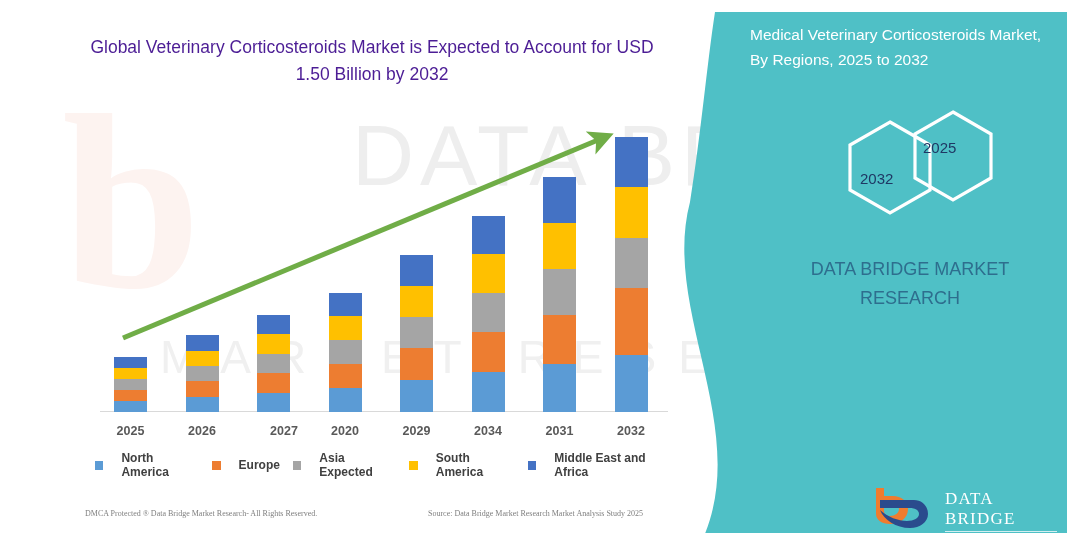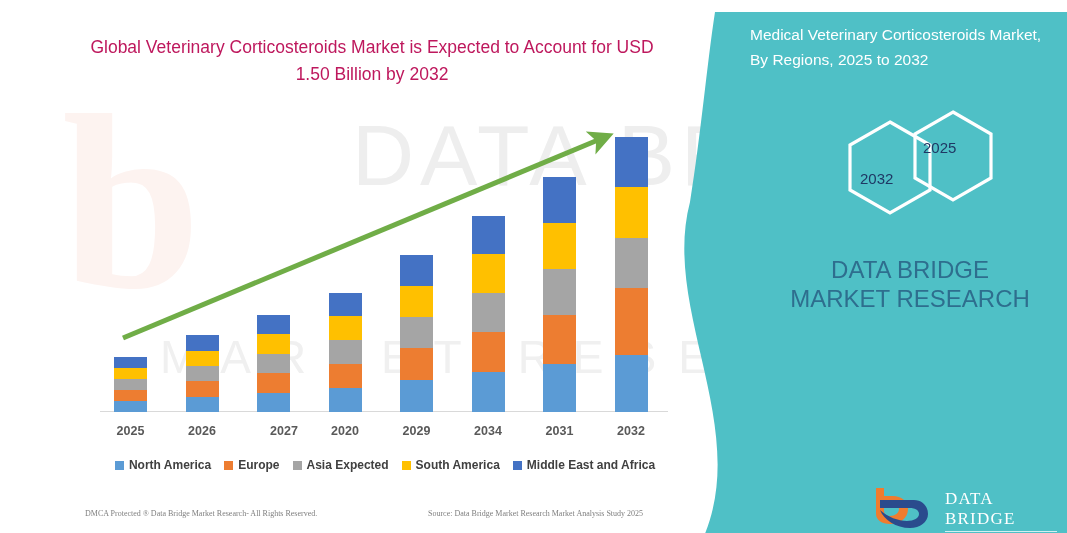--- a/index.html
+++ b/index.html
@@ -24,21 +24,21 @@
   #wm-data{ left:352px; top:106px; font-size:86px; color:#eeeeee;}
   #wm-market{ left:160px; top:330px; font-size:46px; color:#f0f0f0; letter-spacing:22px;}
   #wm-b{
     position:absolute;left:62px;top:88px;font-size:250px;line-height:230px;
     color:#fdf3f0;font-family:"Liberation Serif",serif;font-weight:700;
   }
 
   
   #chart-title{
     position:absolute;left:72px;top:34px;width:600px;
-    text-align:center;color:#be185d;font-size:17.5px;line-height:27px;
+    text-align:center;color:#4c1d95;font-size:17.5px;line-height:27px;
     font-family:"Liberation Sans", sans-serif;font-weight:400;
   }
 
   
   #chart-area{position:absolute;left:100px;top:120px;width:575px;height:300px;}
   #plot{position:absolute;left:0;top:0;width:575px;height:292px;}
   .bar-group{position:absolute;bottom:0;width:33px;}
   .seg{width:100%;display:block;}
   #axis-line{position:absolute;left:0;bottom:0;width:568px;height:1px;background:#d9d9d9;}
 
@@ -51,21 +51,21 @@
     position:absolute;width:60px;text-align:center;
     font-size:12.5px;font-weight:700;color:#595959;
     font-family:"Liberation Sans", sans-serif;
   }
 
   
   #legend{
     position:absolute;left:95px;top:455px;width:580px;height:20px;
     display:flex;align-items:center;justify-content:center;gap:13px;
   }
-  .legend-item{display:flex;align-items:center;gap:5px;}
+  .legend-item{display:flex;align-items:center;gap:18px;}
   .legend-swatch{width:9px;height:9px;display:block;}
   .legend-label{font-size:12px;font-weight:700;color:#404040;font-family:"Liberation Sans", sans-serif;}
 
   
   #footer{position:absolute;left:0;top:505px;width:690px;height:22px;}
   .foot-text{
     position:absolute;font-size:8px;color:#7f7f7f;white-space:nowrap;
     font-family:"Liberation Serif", serif;
     text-align:right;
   }
@@ -82,21 +82,21 @@
   }
   #hex-wrap{position:absolute;left:175px;top:98px;width:230px;height:115px;}
   .hex-label{
     position:absolute;color:#1f3864;font-size:15px;font-weight:400;
     font-family:"Liberation Sans", sans-serif;
   }
   #hex-2032-label{left:30px;top:60px;}
   #hex-2025-label{left:93px;top:29px;}
   #dbmr-text{
     position:absolute;left:130px;top:243px;width:250px;text-align:center;
-    color:#2e6e8e;font-size:24px;line-height:29px;font-weight:400;
+    color:#2e6e8e;font-size:18px;line-height:29px;font-weight:400;
     font-family:"Liberation Sans", sans-serif;
   }
   
   #logo{position:absolute;left:215px;top:472px;width:185px;height:50px;}
   #logo-text{position:absolute;left:75px;top:5px;}
   #logo-name{color:#ffffff;font-size:17px;letter-spacing:1.2px;font-family:"Liberation Serif",serif;}
   #logo-sub{color:#ffffff;font-size:6.5px;letter-spacing:3.2px;margin-top:3px;font-family:"Liberation Serif",serif;}
   #logo-rule{width:112px;height:1px;background:rgba(255,255,255,.75);margin-top:2px;}
 </style>
 </head>

